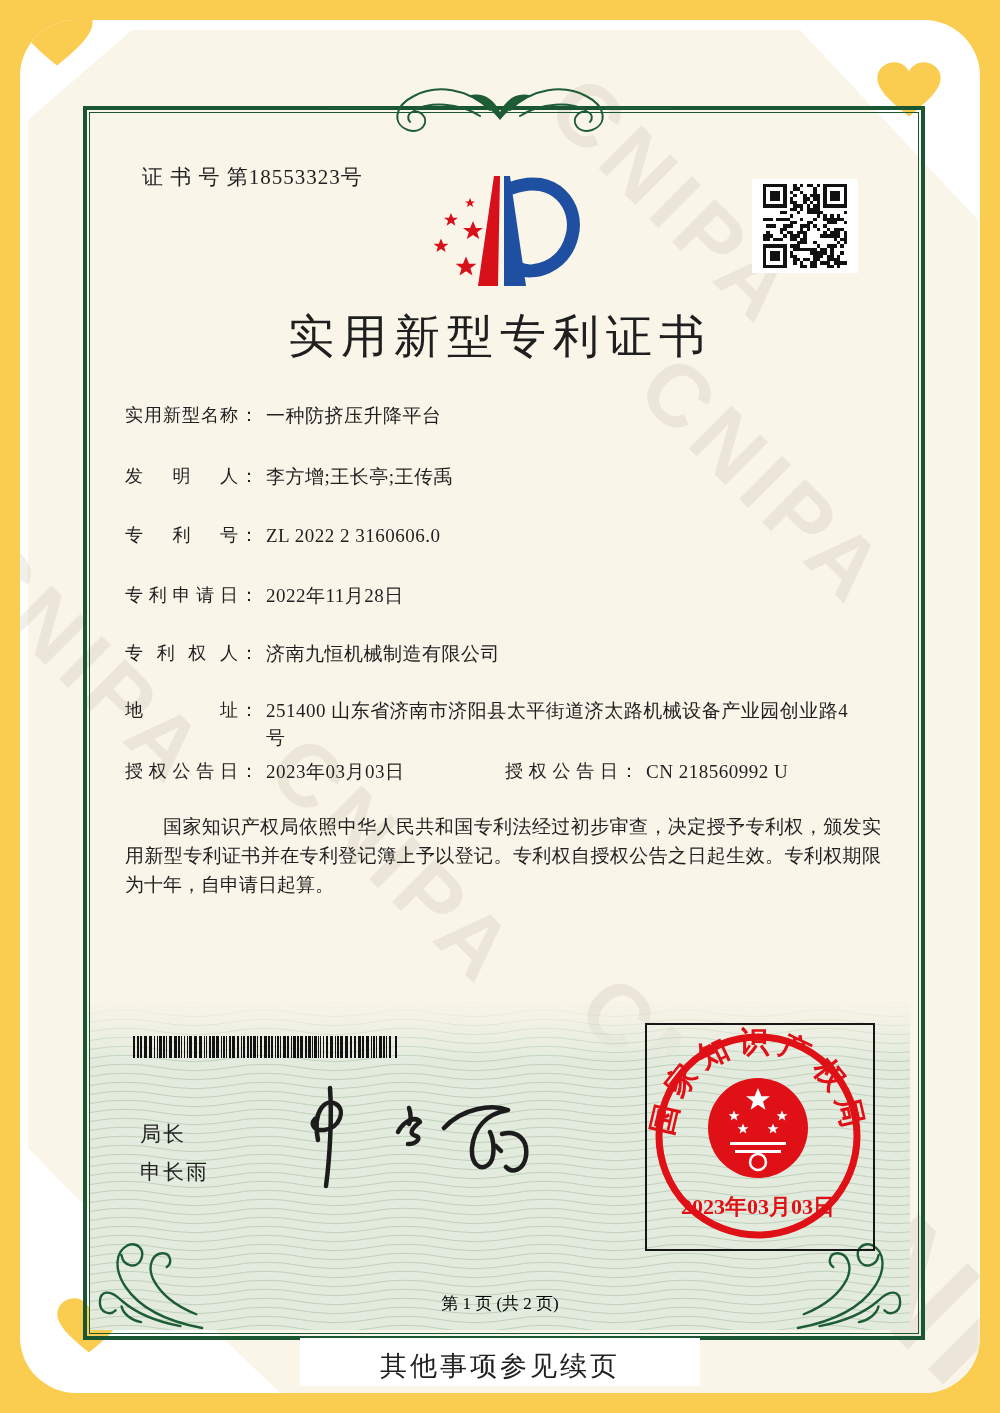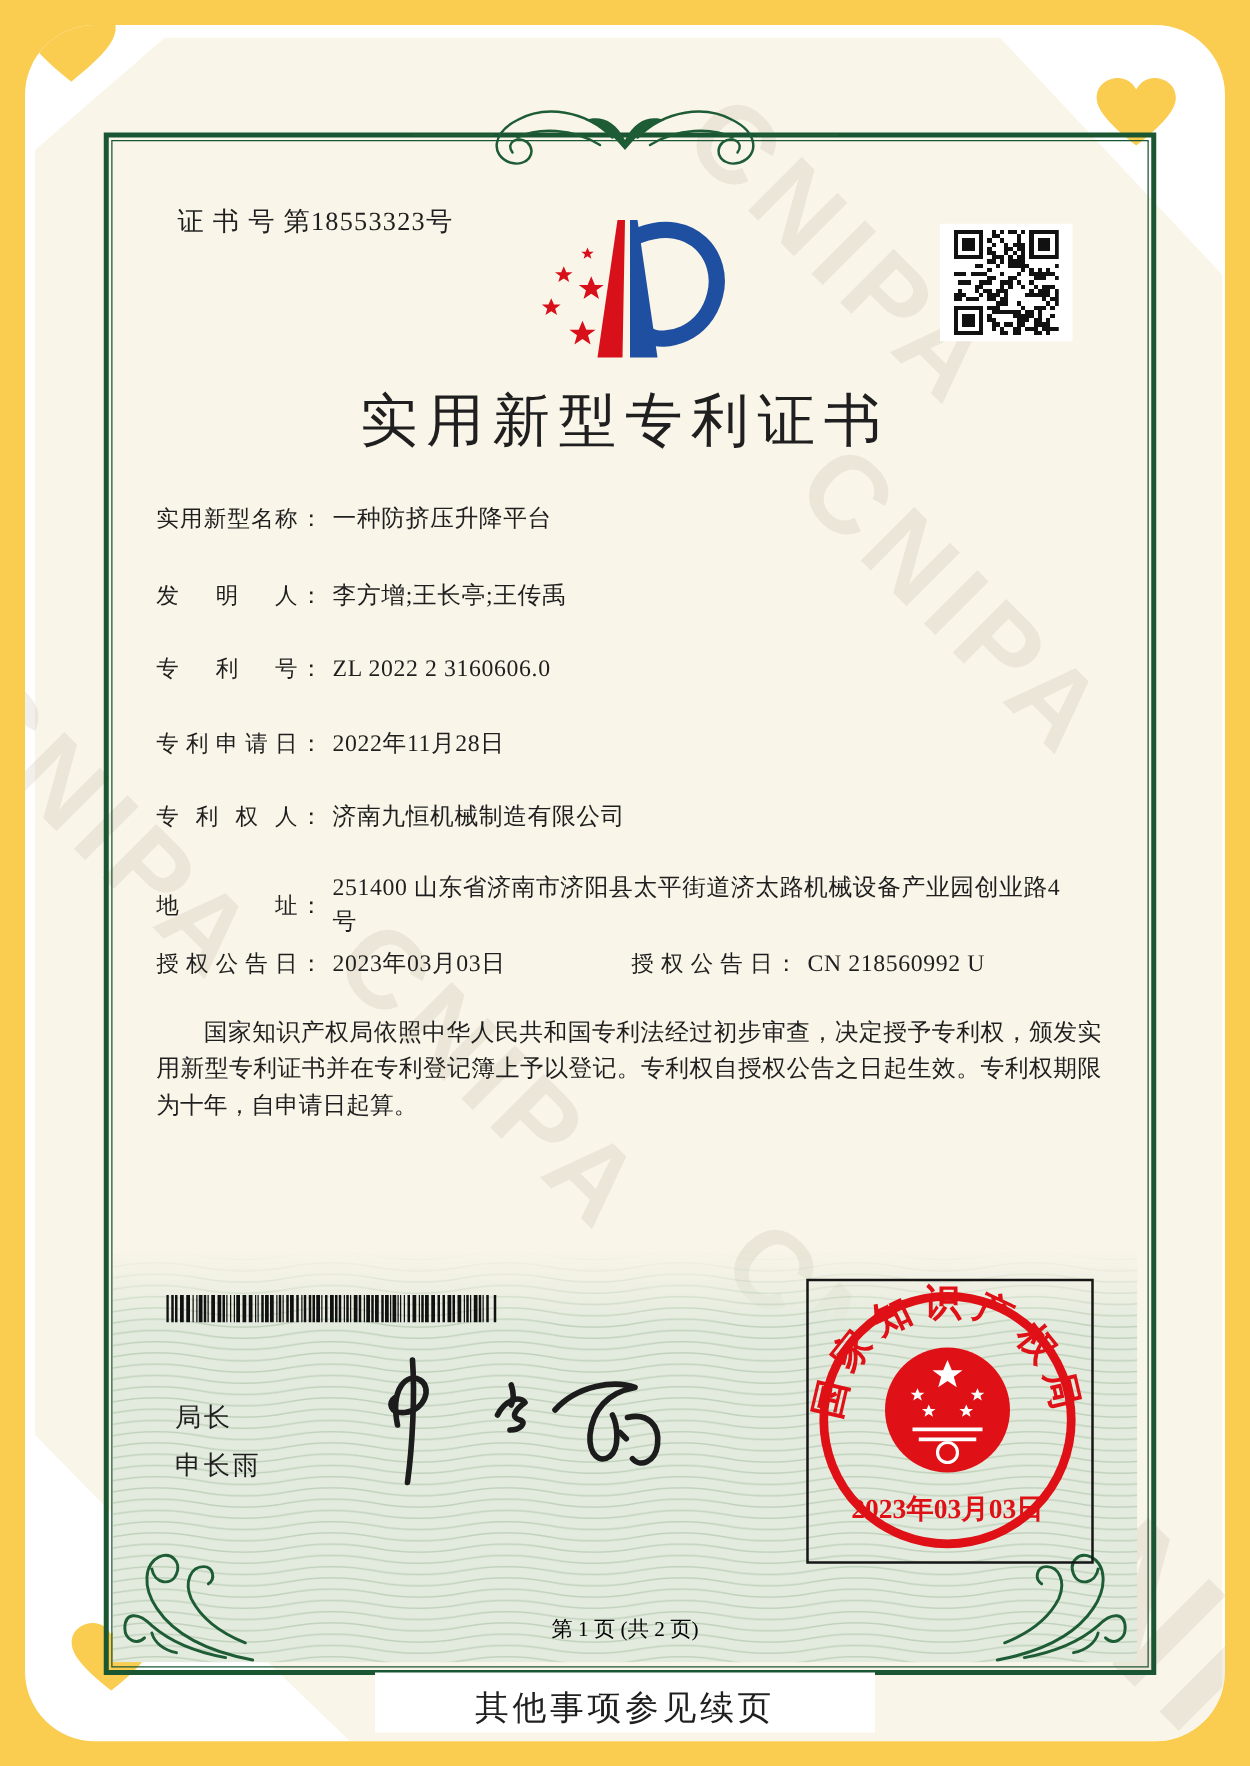--- a/index.html
+++ b/index.html
@@ -9,21 +9,21 @@
   .card{position:absolute;inset:20px;background:#ffffff;border-radius:56px;overflow:hidden}
   .paper{position:absolute;inset:0;background:#FAF5E9;
          clip-path:polygon(112px 10px,780px 10px,958px 200px,958px 1373px,260px 1373px,60px 1181px,8px 1128px,8px 100px)}
   .heart{position:absolute}
   .wm{position:absolute;font-family:"Liberation Sans","DejaVu Sans",sans-serif;font-weight:bold;
       font-size:88px;letter-spacing:8px;color:rgba(135,120,90,0.12);transform:rotate(45deg);white-space:nowrap;pointer-events:none}
   .frame{position:absolute;left:83px;top:106px;width:834px;height:1226px;border:4px solid #1A5632}
   .frame-inner{position:absolute;inset:2px;border:1px solid #1A5632}
   .certno{position:absolute;left:142px;top:163px;font-size:21px;letter-spacing:1px}
   .title{position:absolute;left:0;right:0;top:306px;text-align:center;font-size:46px;font-weight:normal;letter-spacing:7px}
-  .row{position:absolute;left:125px;display:flex;align-items:center;line-height:27px}
+  .row{position:absolute;left:125px;display:flex;align-items:flex-start;line-height:27px}
   .lbl{display:inline-block;width:113px;font-size:18px;text-align:justify;text-align-last:justify;flex:none}
   .colon{font-size:18px;margin:0 8px 0 2px;flex:none}
   .val{font-size:19px;letter-spacing:0.5px}
   .val-wrap{width:592px}
   .para{position:absolute;left:125px;width:756px;font-size:19px;line-height:29px;text-align:justify;text-indent:2em}
   .dir{position:absolute;left:140px;font-size:21px;letter-spacing:2px;font-family:Liberation Mono, monospace}
   .sealbox{position:absolute;left:645px;top:1023px;width:226px;height:224px;border:2px solid #161616}
   .pageno{position:absolute;left:0;right:0;top:1292px;text-align:center;font-size:17px;color:#000000}
   .noteband{position:absolute;left:300px;top:1338px;width:400px;height:48px;background:#fff}
   .note{position:absolute;left:0;right:0;top:1348px;text-align:center;font-size:27px;letter-spacing:3px}

